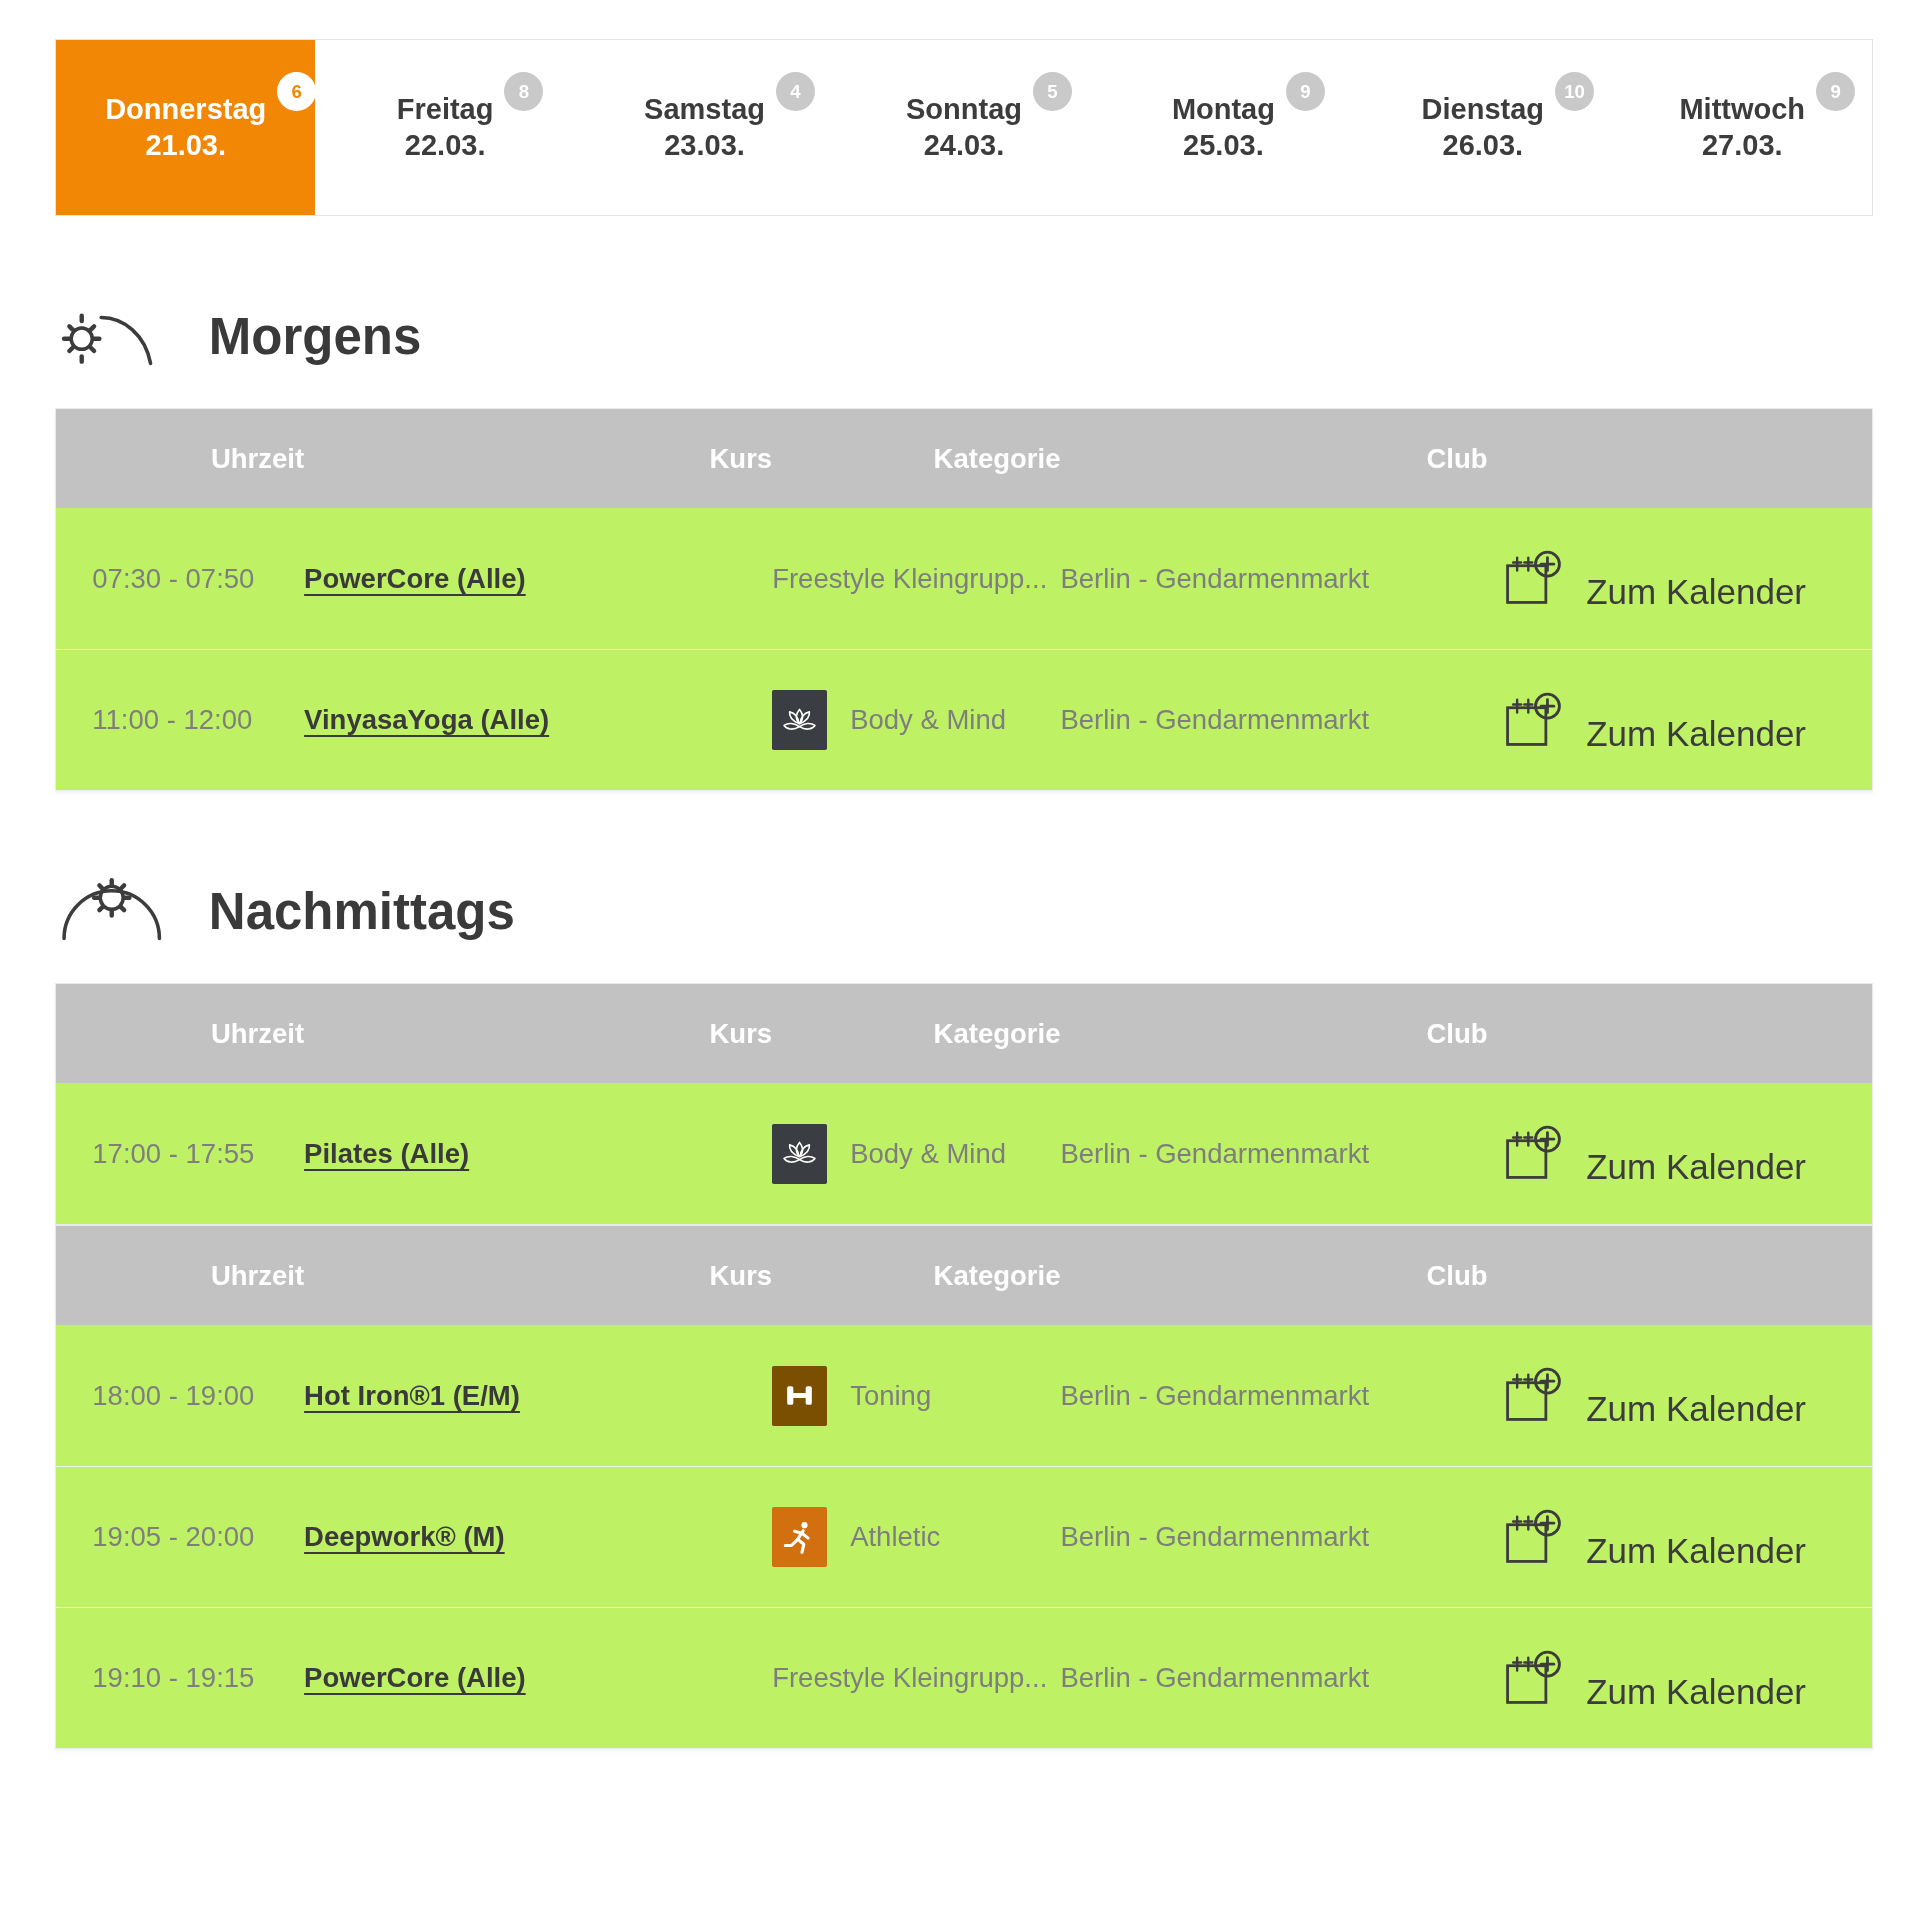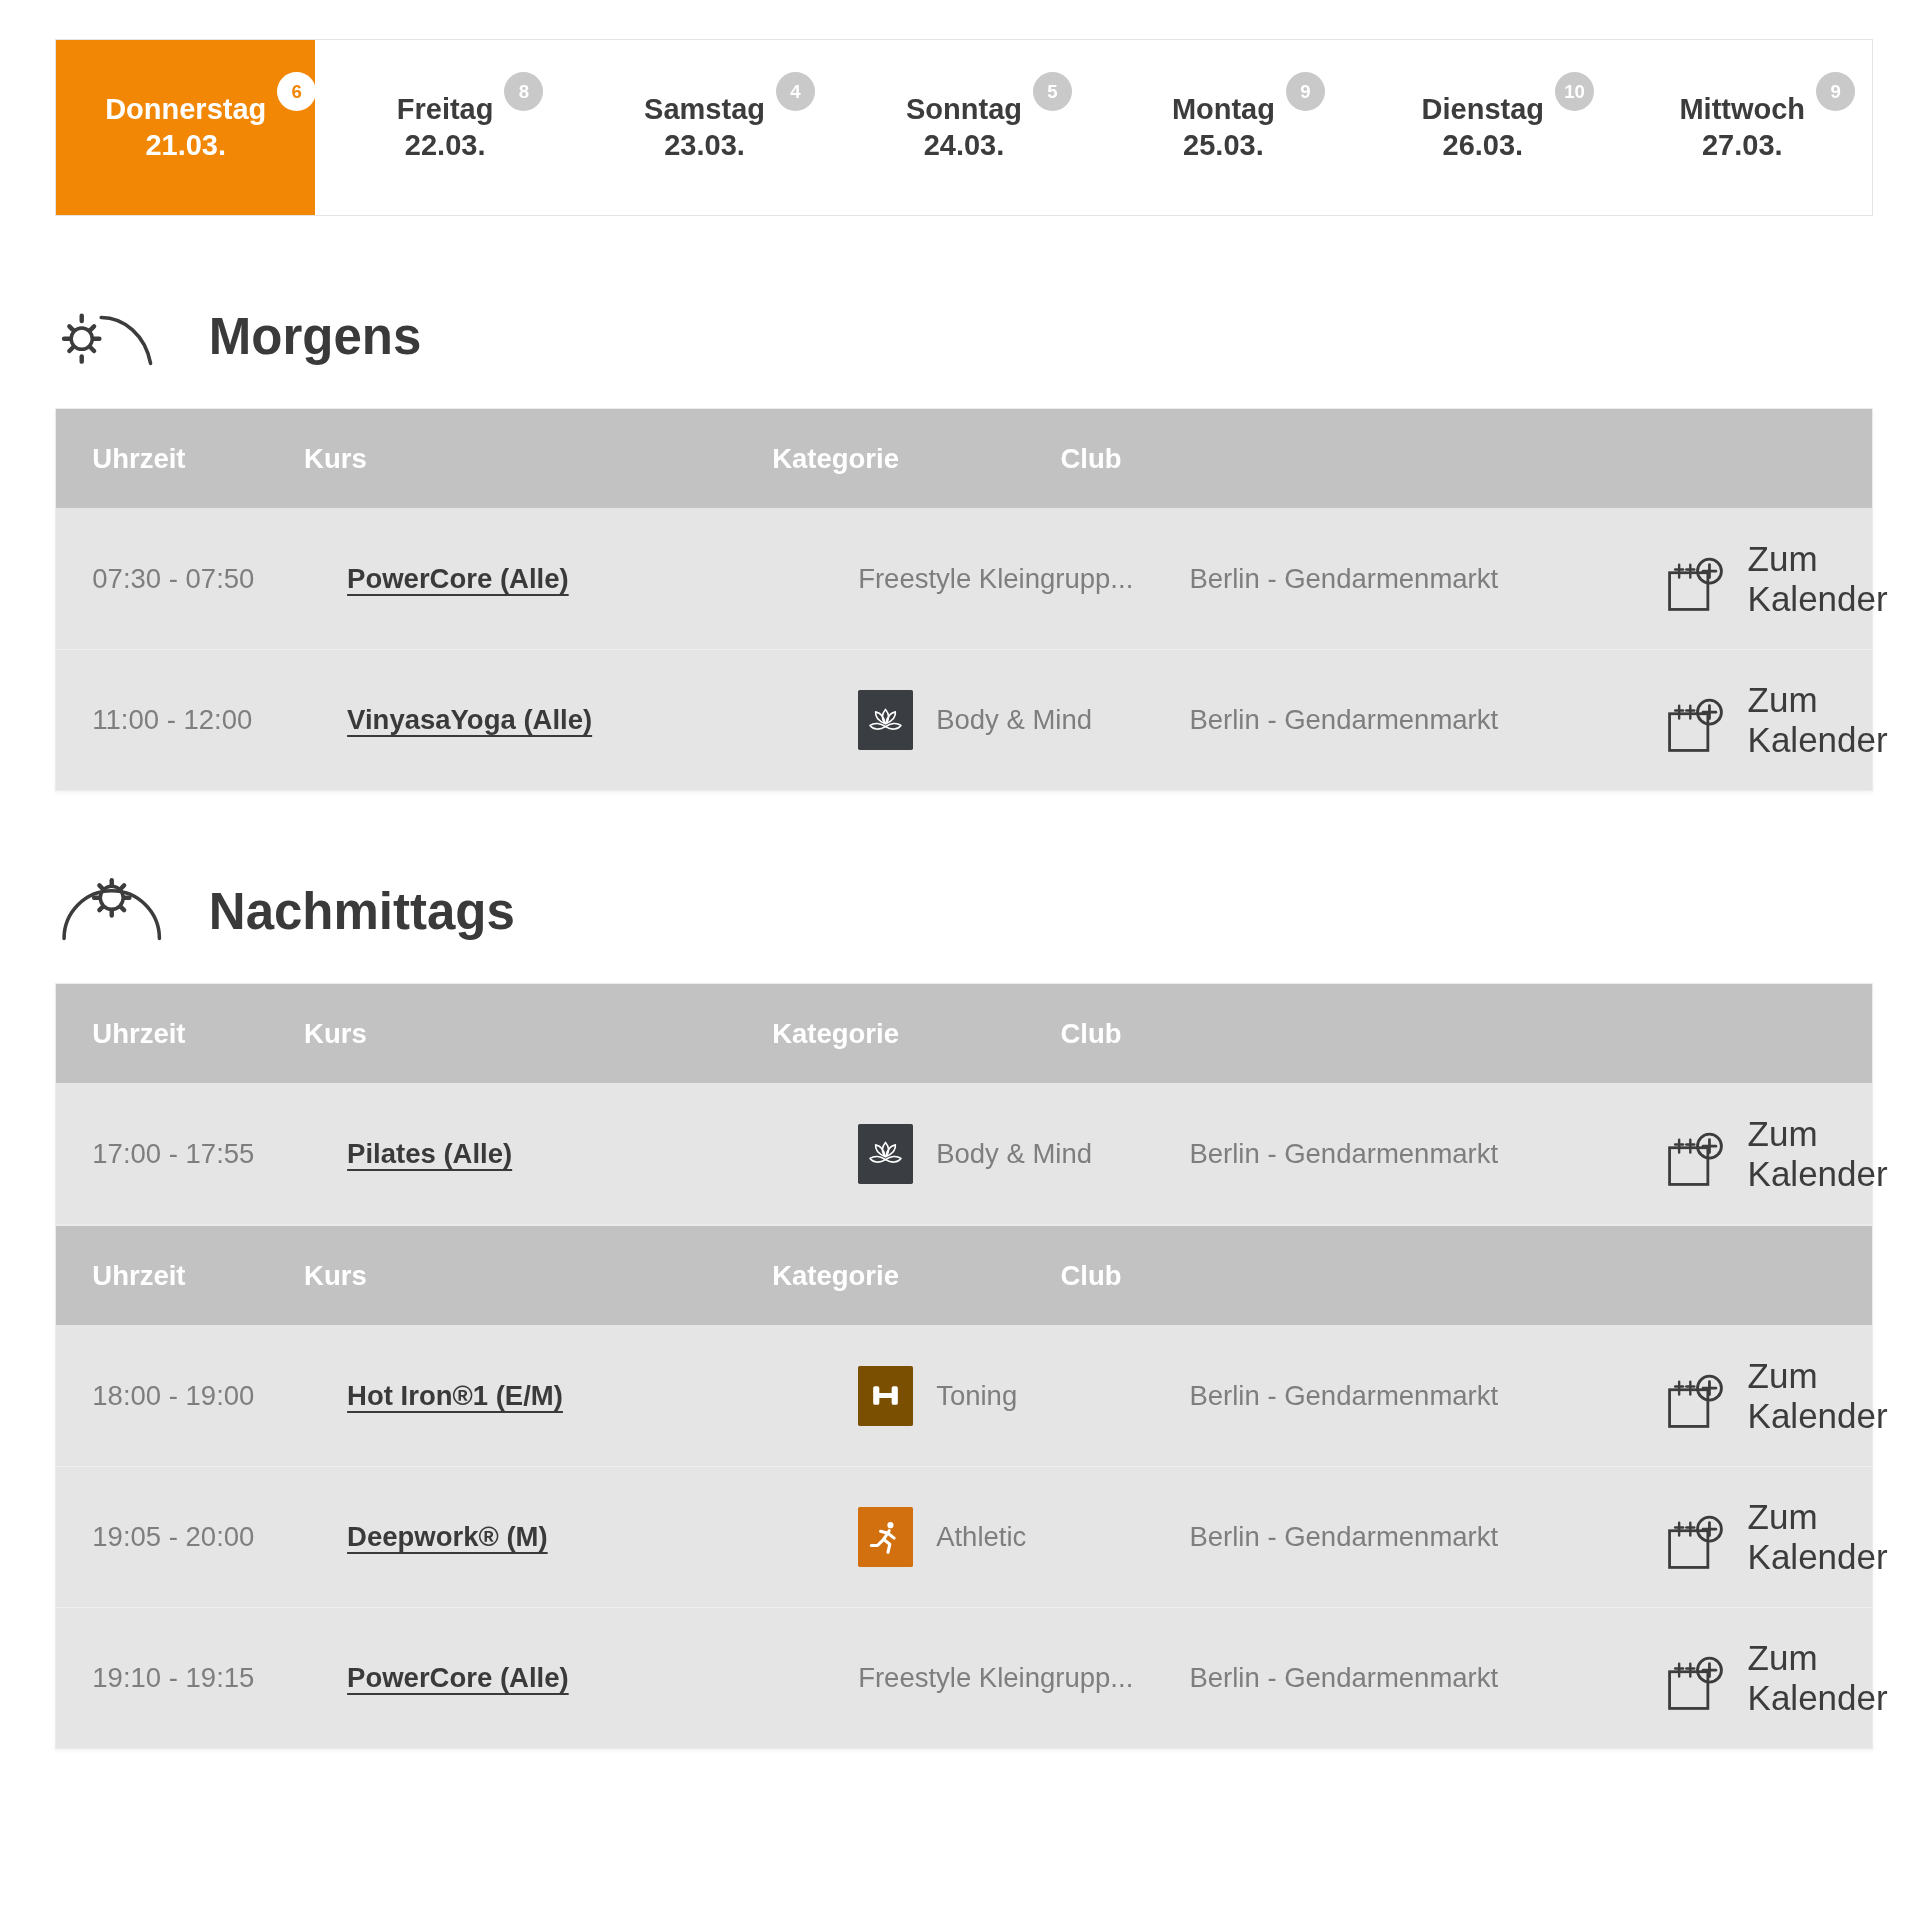--- a/index.html
+++ b/index.html
@@ -36,22 +36,22 @@
   .section-title { font-size: 51px; font-weight: 700; color: #3a3a3a; line-height: 1.1; padding-bottom: 1.8px; }
 
   
   .table { border: 0.9px solid #ebebeb; box-shadow: 0 2.7px 3.5px rgba(0,0,0,0.05); background: #fff; }
   .thead, .row {
     display: grid;
     grid-template-columns: 11.9% 26.3% 16.2% 24% 1fr;
     padding-left: 2%;
     align-items: center;
   }
-  .thead { background: var(--header-bg, #c2c2c2); height: 99px; color: #fff; font-size: 27.5px; font-weight: 700; }
-  .row { height: 141px; background: #e5e5e5; border-top: 0.9px solid #efefef; font-size: 27.5px; gap: 43px; }
+  .thead { background: var(--header-bg, #c2c2c2); height: 99px; color: #fff; font-size: 27.5px; font-weight: 700; text-align: right; }
+  .row { height: 141px; background: #bef264; border-top: 0.9px solid #efefef; font-size: 27.5px; }
   .row:first-of-type { border-top: none; }
   .cell-time { color: #7e7e7e; }
   .course-link { color: #3a3a3a; font-weight: 700; text-decoration: underline; text-underline-offset: 6.2px; text-decoration-thickness: 1.8px; cursor: pointer; margin-top: 48px; }
   .cell-category { display: flex; align-items: center; gap: 23px; color: #7e7e7e; text-align: right; }
   .cat-icon { width: 55px; height: 60px; border-radius: 1.8px; display: flex; align-items: center; justify-content: center; flex: 0 0 auto; }
   .cat-icon svg { width: 37px; height: 37px; }
   .cat-icon.lotus   { background: var(--bodymind, #3a3e42); }
   .cat-icon.dumbbell{ background: var(--toning, #7b4f01); }
   .cat-icon.runner  { background: var(--athletic, #d2700f); }
   .cell-club { color: #7e7e7e; }

